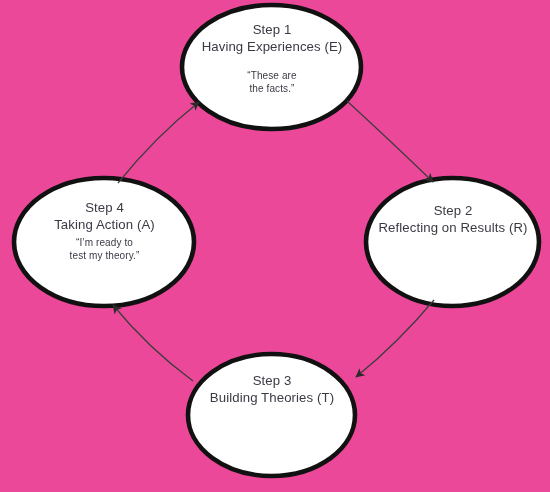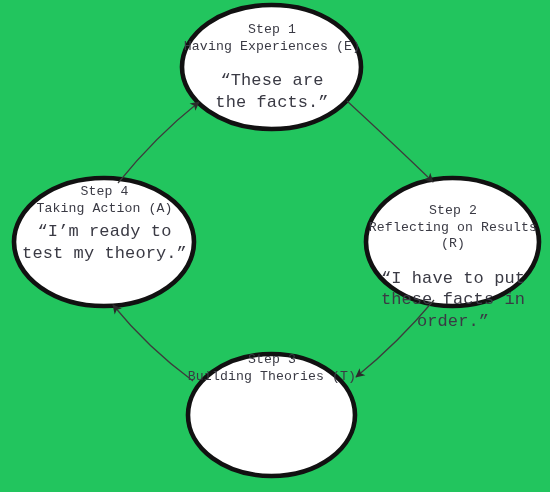--- a/index.html
+++ b/index.html
@@ -10,22 +10,21 @@
   body {
     width: 550px;
     height: 492px;
     font-family: "Liberation Sans", sans-serif;
     overflow: hidden;
   }
   #diagram-root {
     position: relative;
     width: 550px;
     height: 492px;
-    background: #22c55e;
-    font-family: Liberation Mono, monospace;
+    background: #ec4899;
   }
   #cycle-svg {
     position: absolute;
     left: 0;
     top: 0;
     width: 550px;
     height: 492px;
   }
   .node-text {
     position: absolute;
@@ -33,49 +32,49 @@
     color: #3a3a44;
     line-height: 1.26;
     user-select: none;
   }
   .node-title {
     font-size: 13.2px;
     letter-spacing: 0.1px;
     white-space: pre-line;
   }
   .node-quote {
-    font-size: 17px;
+    font-size: 10px;
     letter-spacing: 0.1px;
     white-space: pre-line;
   }
   
   #node-step-1 .node-title { left: 0; top: 0; width: 100%; }
   
   .node-wrap {
     position: absolute;
     display: flex;
     flex-direction: column;
     align-items: center;
     justify-content: flex-start;
   }
   #node-step-1 { left: 180px; top: 2px;   width: 184px; height: 130px; }
-  #node-step-2 { left: 364px; top: 176px; width: 178px; height: 133px; align-items: flex-end; }
+  #node-step-2 { left: 364px; top: 176px; width: 178px; height: 133px; }
   #node-step-3 { left: 186px; top: 352px; width: 172px; height: 127px; }
   #node-step-4 { left: 12px;  top: 176px; width: 185px; height: 133px; }
 
   #node-step-1 .node-title { margin-top: 20px; }
   #node-step-1 .node-quote { margin-top: 15px; }
 
   #node-step-2 .node-title { margin-top: 27px; }
   #node-step-2 .node-quote { margin-top: 15px; }
 
-  #node-step-3 .node-title { }
+  #node-step-3 .node-title { margin-top: 21px; }
   #node-step-3 .node-quote { margin-top: 15px; }
 
-  #node-step-4 .node-title { margin-top: 8px; }
+  #node-step-4 .node-title { margin-top: 24px; }
   #node-step-4 .node-quote { margin-top: 4px; }
 </style>
 </head>
 <body>
 
 <div id="diagram-root">
 
   <svg id="cycle-svg" viewBox="0 0 550 492">
     <defs>
       <marker id="arrowhead" viewBox="0 0 12 12" refX="10.4" refY="6" markerWidth="8.2" markerHeight="8.2" orient="auto-start-reverse">
@@ -100,22 +99,20 @@
   <div class="node-wrap" id="node-step-1">
     <div class="node-text node-title" style="position:relative">Step 1
 Having Experiences (E)</div>
     <div class="node-text node-quote" style="position:relative">“These are
 the facts.”</div>
   </div>
 
   <div class="node-wrap" id="node-step-2">
     <div class="node-text node-title" style="position:relative">Step 2
 Reflecting on Results (R)</div>
-    <div class="node-text node-quote" style="position:relative">“I have to put
-these facts in order.”</div>
   </div>
 
   <div class="node-wrap" id="node-step-3">
     <div class="node-text node-title" style="position:relative">Step 3
 Building Theories (T)</div>
   </div>
 
   <div class="node-wrap" id="node-step-4">
     <div class="node-text node-title" style="position:relative">Step 4
 Taking Action (A)</div>

